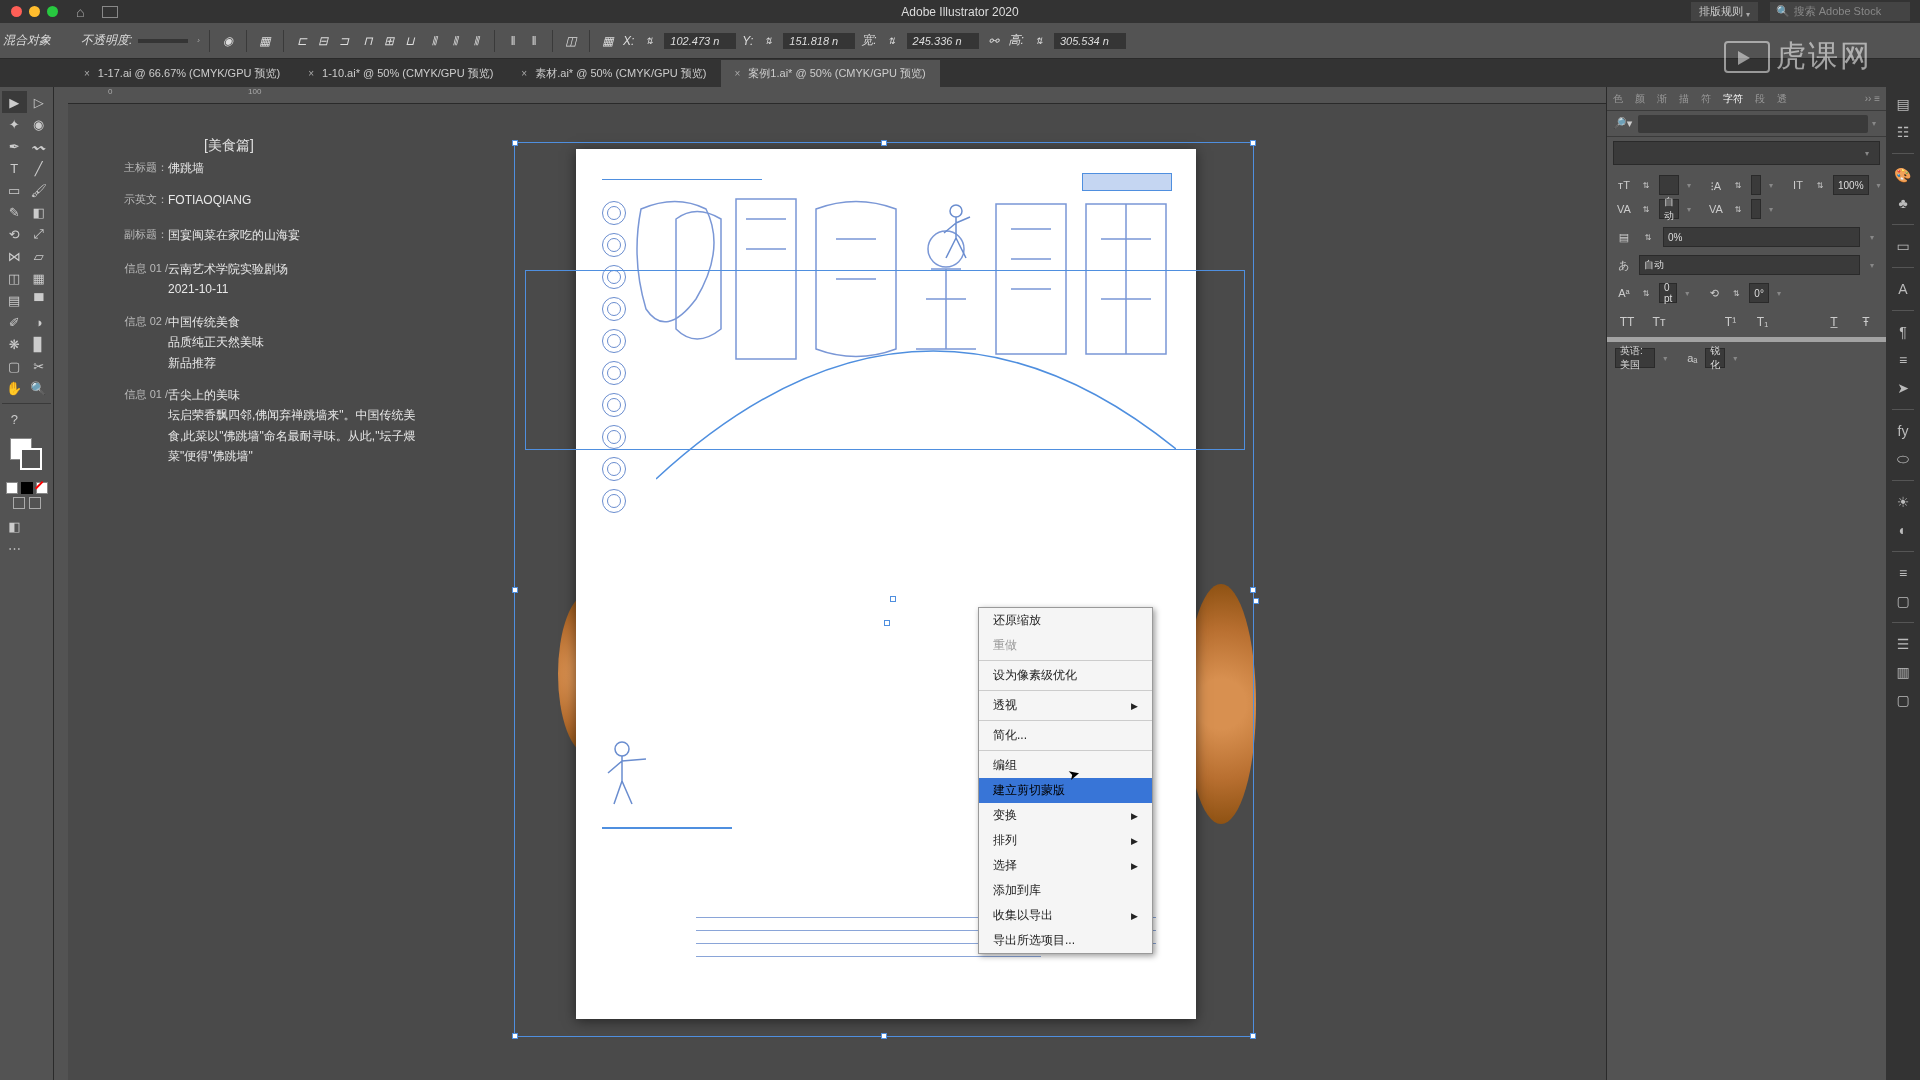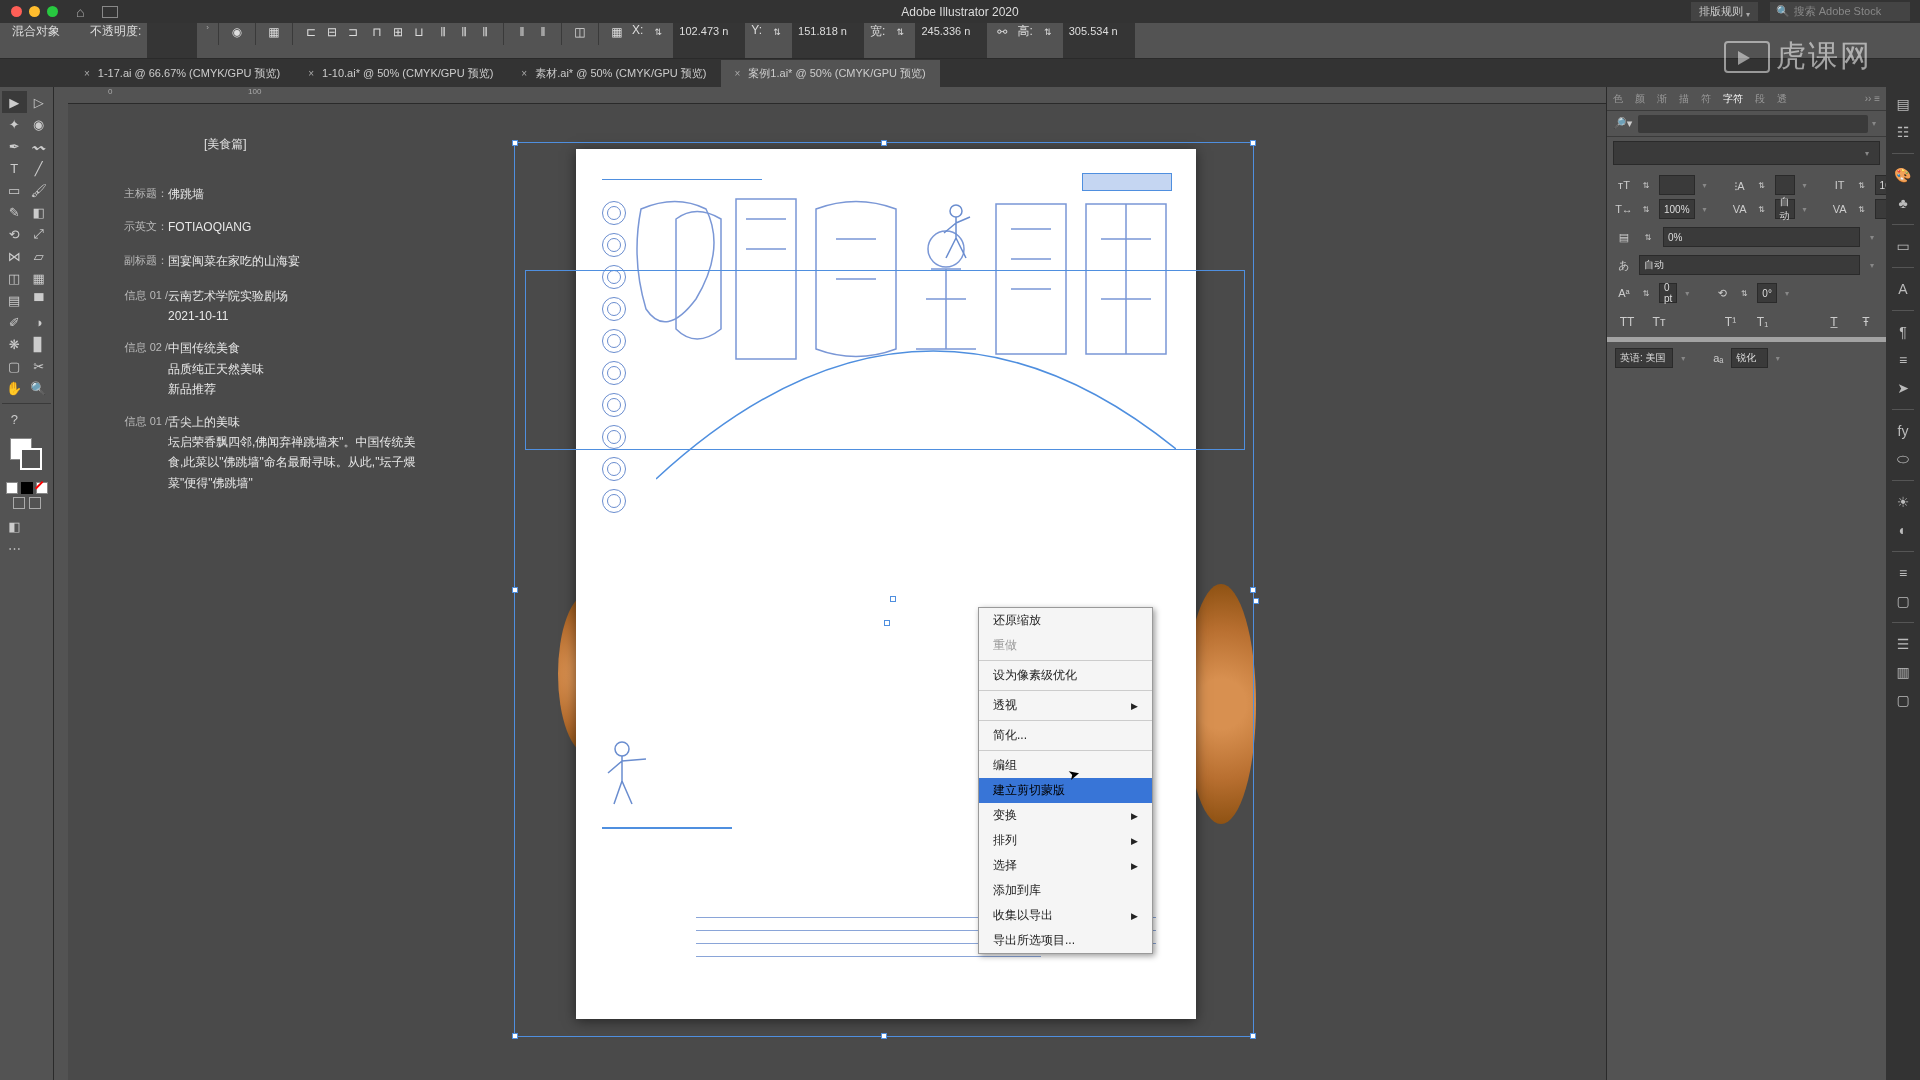--- a/index.html
+++ b/index.html
@@ -10,21 +10,21 @@
 .traffic { display: flex; gap: 7px; padding-left: 11px; }
 .traffic span { width: 11px; height: 11px; border-radius: 50%; display: block; }
 .title-center { position: absolute; left: 50%; transform: translateX(-50%); font-size: 12px; color: #ddd; }
 .home-icon { margin-left: 18px; color: #aaa; font-size: 14px; }
 .grid-icon-sm { margin-left: 18px; border: 1px solid #888; width: 16px; height: 12px; display: inline-block; }
 .title-right { position: absolute; right: 10px; display: flex; align-items: center; gap: 12px; }
 .title-right .btn { background: #444; padding: 2px 8px; font-size: 11px; display: flex; align-items: flex-end; }
 .search-adobe { background: #444; padding: 2px 6px; display: flex; align-items: center; gap: 4px; font-size: 11px; color: #888; width: 140px; }
 
 
-.controlbar { height: 36px; background: #535353; display: flex; padding: 0 12px; gap: 6px; font-size: 12px; border-bottom: 1px solid #2a2a2a; }
+.controlbar { height: 36px; background: #535353; display: flex; align-items: center; padding: 0 3px; gap: 6px; font-size: 12px; border-bottom: 1px solid #2a2a2a; font-style: italic; }
 .cb-label { color: #ddd; font-size: 12px; }
 .cb-input { background: #353535; color: #ddd; padding: 2px 4px; font-size: 11px; width: 50px; text-align: left; }
 .cb-val { background: #353535; color: #ddd; padding: 2px 6px; font-size: 11px; width: 72px; }
 .cb-icon { width: 18px; height: 18px; display: flex; align-items: center; justify-content: center; color: #ddd; }
 .cb-sep { width: 1px; height: 22px; background: #3a3a3a; margin: 0 3px; }
 .cb-cluster { display: flex; gap: 3px; }
 .dropdown-arrow { font-size: 8px; color: #aaa; margin-left: 3px; }
 
 
 .tabbar { height: 28px; background: #333; display: flex; align-items: flex-end; padding-left: 70px; }
@@ -52,21 +52,21 @@
 
 .ruler-h { position: absolute; top: 0; left: 14px; right: 0; height: 17px; background: #535353; border-bottom: 1px solid #2a2a2a; font-size: 9px; color: #aaa; display: flex; }
 .ruler-tick { position: absolute; font-size: 8px; }
 
 
 .canvas-wrap { flex: 1; background: #535353; position: relative; overflow: hidden; }
 .canvas-dark { position: absolute; top: 17px; left: 14px; right: 0; bottom: 0; background: #4a4a4a; }
 
 
 .notes { position: absolute; top: 30px; left: 36px; color: #e0e0e0; font-size: 12px; line-height: 1.7; }
-.notes-title { font-size: 12px; margin-bottom: 30px; margin-left: 100px; }
+.notes-title { font-size: 14px; margin-left: 100px; }
 .note-row { display: flex; margin-bottom: 12px; }
 .note-label { width: 64px; color: #bbb; font-size: 11px; text-align: right; }
 .note-val { color: #e8e8e8; font-size: 12px; max-width: 250px; }
 
 
 .artboard { position: absolute; top: 45px; left: 508px; width: 620px; height: 870px; background: #fff; box-shadow: 0 2px 12px rgba(0,0,0,0.5); }
 .sel-outer { position: absolute; border: 1px solid #4f8fdf; }
 .sel-handle { position: absolute; width: 6px; height: 6px; background: #fff; border: 1px solid #4f8fdf; }
 
 
@@ -102,21 +102,21 @@
 .strip-sep { width: 22px; height: 1px; background: #555; margin: 4px 0; }
 
 
 .right-panel { width: 280px; background: #535353; border-left: 1px solid #2a2a2a; display: flex; flex-direction: column; }
 .rp-tabs { height: 24px; display: flex; align-items: center; font-size: 10px; color: #999; border-bottom: 1px solid #3a3a3a; }
 .rp-tab { padding: 0 6px; }
 .rp-tab.active { color: #fff; background: #535353; }
 .rp-search { height: 26px; display: flex; align-items: center; padding: 0 6px; border-bottom: 1px solid #3a3a3a; }
 .rp-search-input { flex: 1; background: #3a3a3a; height: 18px; border: none; color: #ccc; font-size: 10px; padding: 0 4px; border-radius: 2px; }
 .rp-dd { height: 24px; background: #3a3a3a; margin: 4px 6px 6px; border: 1px solid #2a2a2a; display: flex; align-items: center; padding: 0 6px; font-size: 10px; color: #888; }
-.rp-grid { display: grid; grid-template-columns: 1fr 1fr 1fr; gap: 4px 20px; padding: 4px 8px; }
+.rp-grid { display: grid; grid-template-columns: 1fr 1fr 1fr 1fr; gap: 4px 12px; padding: 4px 8px; }
 .rp-field { display: flex; align-items: center; gap: 4px; }
 .rp-ic { width: 18px; height: 18px; display: flex; align-items: center; justify-content: center; font-size: 11px; color: #ccc; }
 .rp-val { background: #3a3a3a; height: 20px; flex: 1; display: flex; align-items: center; padding: 0 4px; font-size: 10px; color: #ddd; border: 1px solid #2a2a2a; }
 .rp-dd-sm { width: 12px; text-align: center; font-size: 8px; color: #888; }
 .rp-row-single { padding: 4px 8px; display: flex; align-items: center; gap: 6px; }
 .rp-bottom-row { padding: 6px 8px; display: flex; gap: 8px; }
 .rp-btn { width: 24px; height: 18px; display: flex; align-items: center; justify-content: center; font-size: 12px; color: #ccc; }
 
 
 .watermark { position: absolute; top: 36px; right: 48px; display: flex; align-items: center; gap: 6px; color: rgba(255,255,255,0.55); font-size: 30px; letter-spacing: 2px; pointer-events: none; }

